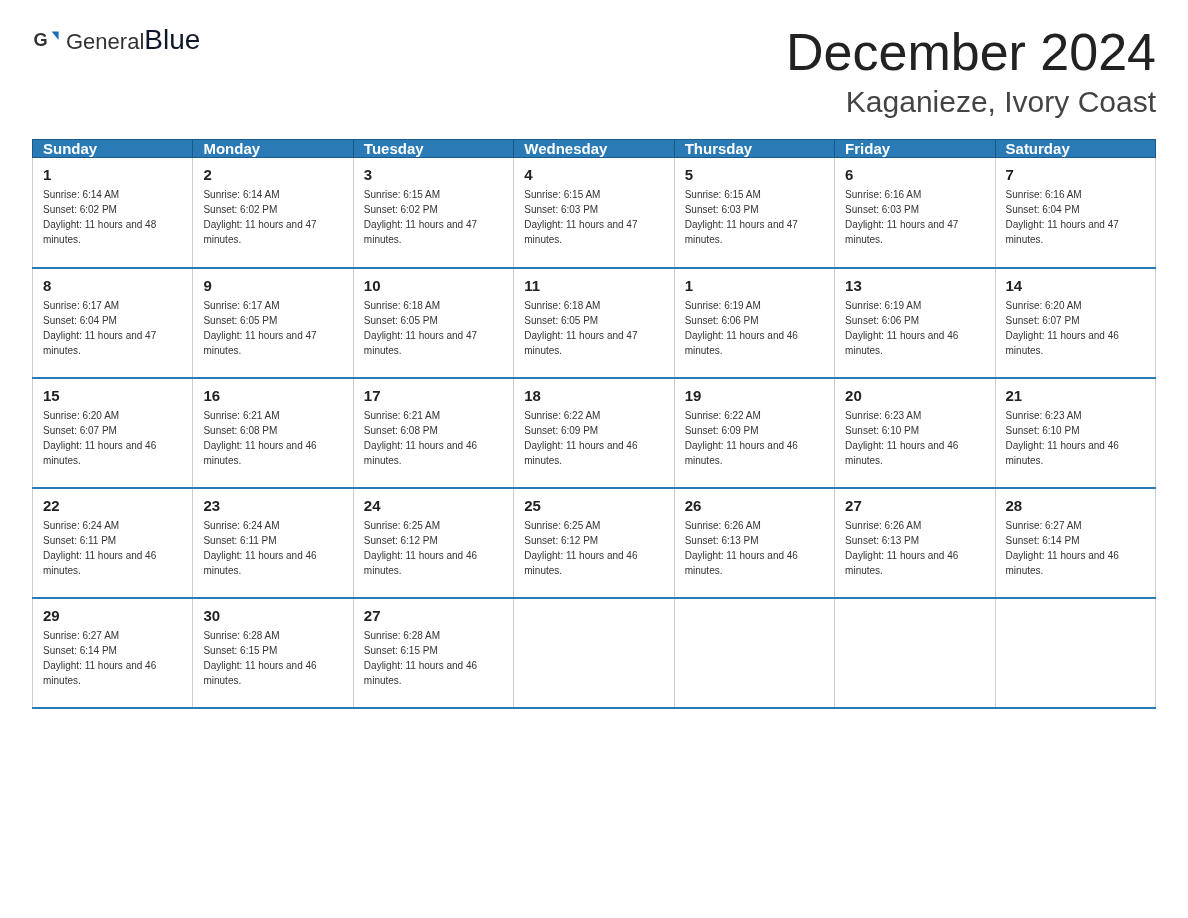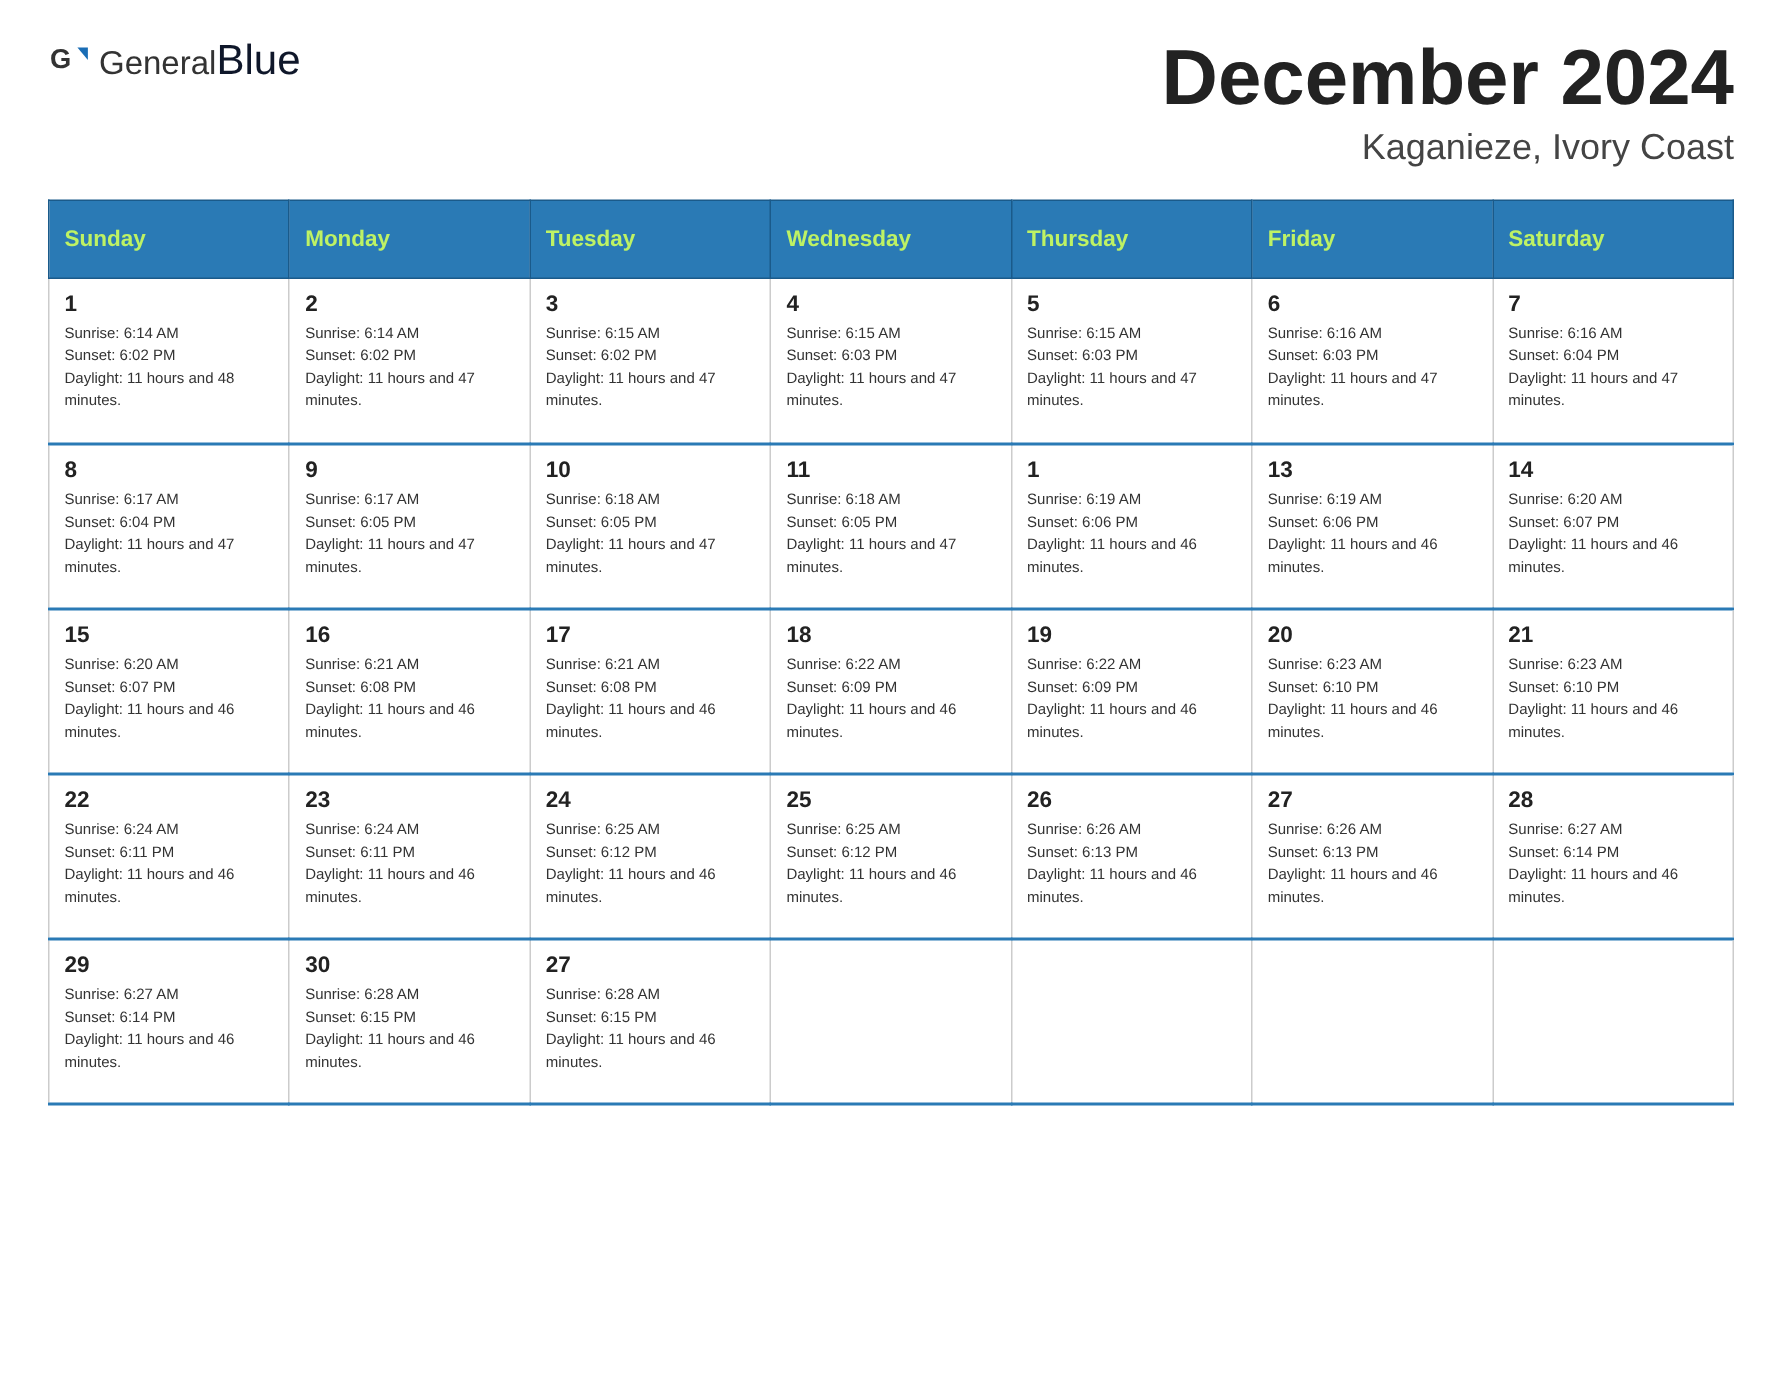--- a/index.html
+++ b/index.html
@@ -33,38 +33,38 @@
     }
     .logo-icon {
       width: 28px;
       height: 28px;
     }
     .title-area {
       text-align: right;
     }
     .month-title {
       font-size: 52px;
-      font-weight: bold;
+      font-weight: normal;
       color: #222;
       line-height: 1.1;
     }
     .location-title {
-      font-size: 24px;
+      font-size: 30px;
       color: #444;
       margin-top: 4px;
     }
     table {
       width: 100%;
       border-collapse: collapse;
       table-layout: fixed;
     }
     thead tr th {
       background-color: #2a7ab5;
-      color: #bef264;
-      padding: 17px 10px;
+      color: #ffffff;
+      padding: 0 10px;
       font-size: 15px;
       font-weight: bold;
       text-align: left;
       border: 1px solid #1a5a8a;
     }
     tbody tr td {
       border: 1px solid #cccccc;
       padding: 8px 10px;
       vertical-align: top;
       font-size: 13px;

